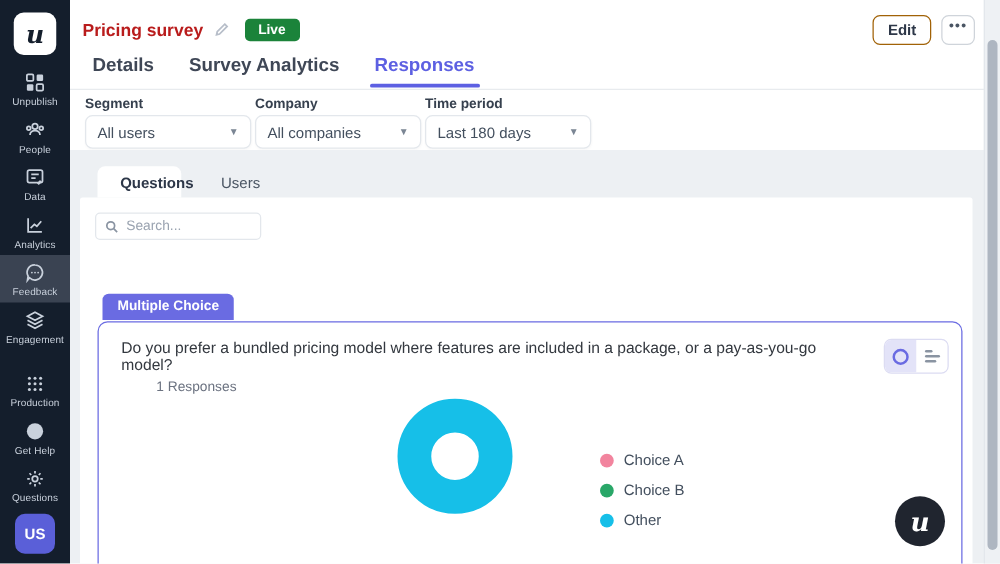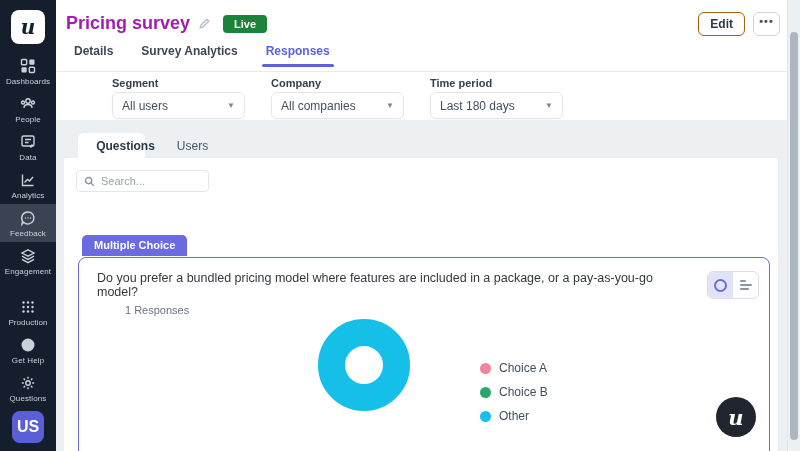--- a/index.html
+++ b/index.html
@@ -16,49 +16,49 @@
               font-size:20px; color:#141e2c; }
   .side-item { width:56px; padding:5px 0 4px 0; display:flex; flex-direction:column; align-items:center;
                gap:2px; cursor:pointer; }
   .side-item.first { margin-top:8px; }
   .side-item.active { background:#3a4352; }
   .side-icon { width:18px; height:18px; color:#c9d1dc; display:flex; align-items:center; justify-content:center; }
   .side-icon svg { width:18px; height:18px; stroke:#c9d1dc; fill:none; stroke-width:1.4; }
   .side-label { font-size:8px; color:#c9d1dc; letter-spacing:0.1px; }
   .side-spacer { flex:1; }
   .avatar { width:32px; height:32px; border-radius:8px; background:#5a5fd8; color:#fff;
-            font-size:16px; font-weight:bold; display:flex; align-items:center; justify-content:center;
+            font-size:12px; font-weight:bold; display:flex; align-items:center; justify-content:center;
             margin-bottom:8px; margin-top:4px; cursor:pointer; }
 
   
   .main { position:absolute; left:56px; top:0; right:0; bottom:0; background:#fff; }
 
   .header { position:absolute; left:0; right:0; top:0; height:72px; background:#fff;
             border-bottom:1px solid #e8ebee; }
   .title-row { display:flex; align-items:center; padding:11px 20px 0 10px; height:36px; }
-  .page-title { font-size:18px; font-weight:bold; color:#a21caf; }
+  .page-title { font-size:14px; font-weight:bold; color:#b91c1c; }
   .pencil { margin-left:8px; color:#b7bec9; display:flex; cursor:pointer; }
   .pencil svg { width:13px; height:13px; stroke:#b7bec9; fill:none; stroke-width:1.5; }
   .live-badge { margin-left:12px; background:#1b833a; color:#fff; font-size:11px; font-weight:bold;
                 padding:3px 11px; border-radius:4px; }
   .title-spacer { flex:1; }
   .btn { height:24px; border-radius:6px; font-size:12px; font-weight:bold; display:flex;
          align-items:center; justify-content:center; cursor:pointer; }
   .btn-edit { background:#fff; border:1px solid #a16207; color:#2d3748; padding:0 11px; }
   .btn-unpublish { background:#6b6ee6; border:1px solid #6b6ee6; color:#fff; padding:0 13px; margin-left:8px; }
   .btn-more { background:#fff; border:1px solid #cfd4da; color:#4a5563; width:27px; margin-left:8px;
               font-size:11px; letter-spacing:1px; padding-bottom:5px; }
   .tabs-row { display:flex; gap:28px; padding-left:18px; margin-top:8px; }
-  .tab { font-size:12px; font-weight:bold; color:#3f4756; padding-bottom:9px; cursor:pointer; position:relative; }
+  .tab { font-size:15px; font-weight:bold; color:#3f4756; padding-bottom:9px; cursor:pointer; position:relative; }
   .tab.active { color:#5d60e2; }
   .tab.active::after { content:""; position:absolute; left:-4px; right:-4px; bottom:0; height:3px;
                        background:#5d60e2; border-radius:3px; }
 
   .filters { position:absolute; left:0; right:0; top:73px; height:47px; background:#fff;
-             display:flex; gap:26px; padding:4px 0 0 12px;margin-left:44px; }
+             display:flex; gap:3px; padding:4px 0 0 12px; }
   .filter-group { display:flex; flex-direction:column; gap:3px; }
   .filter-label { font-size:11px; font-weight:bold; color:#36404e; }
   .select { width:133px; height:27px; border:1px solid #e3e7ec; border-radius:6px; background:#fff;
             display:flex; align-items:center; justify-content:space-between; padding:12px 9px;
             font-size:12px; color:#43506       0; cursor:pointer; box-shadow:0 1px 2px rgba(0,0,0,0.03); }
   .select-value { font-size:12px; color:#434f5e; }
   .caret { font-size:8px; color:#7b8694; }
 
   .content { position:absolute; left:0; right:0; top:120px; bottom:0; background:#edf0f3; }
   .inner-tabs { position:absolute; left:22px; top:13px; display:flex; }
@@ -122,21 +122,21 @@
 
     <div class="side-item first">
       <span class="side-icon">
         <svg viewBox="0 0 18 18">
             <rect x="2.5" y="2.5" width="5.2" height="5.2" rx="1"></rect>
             <rect x="10.3" y="2.5" width="5.2" height="5.2" rx="1" fill="#c9d1dc" stroke="none"></rect>
             <rect x="2.5" y="10.3" width="5.2" height="5.2" rx="1" fill="#c9d1dc" stroke="none"></rect>
             <rect x="10.3" y="10.3" width="5.2" height="5.2" rx="1"></rect>
           </svg>
       </span>
-      <span class="side-label">Dashboards</span>
+      <span class="side-label">Unpublish</span>
     </div>
 
     <div class="side-item">
       <span class="side-icon">
         <svg viewBox="0 0 18 18">
             <circle cx="9" cy="6" r="2.2"></circle>
             <path d="M5 13 c0-2.2 1.8-3.5 4-3.5 s4 1.3 4 3.5"></path>
             <circle cx="4" cy="7.5" r="1.5"></circle>
             <circle cx="14" cy="7.5" r="1.5"></circle>
           </svg>

